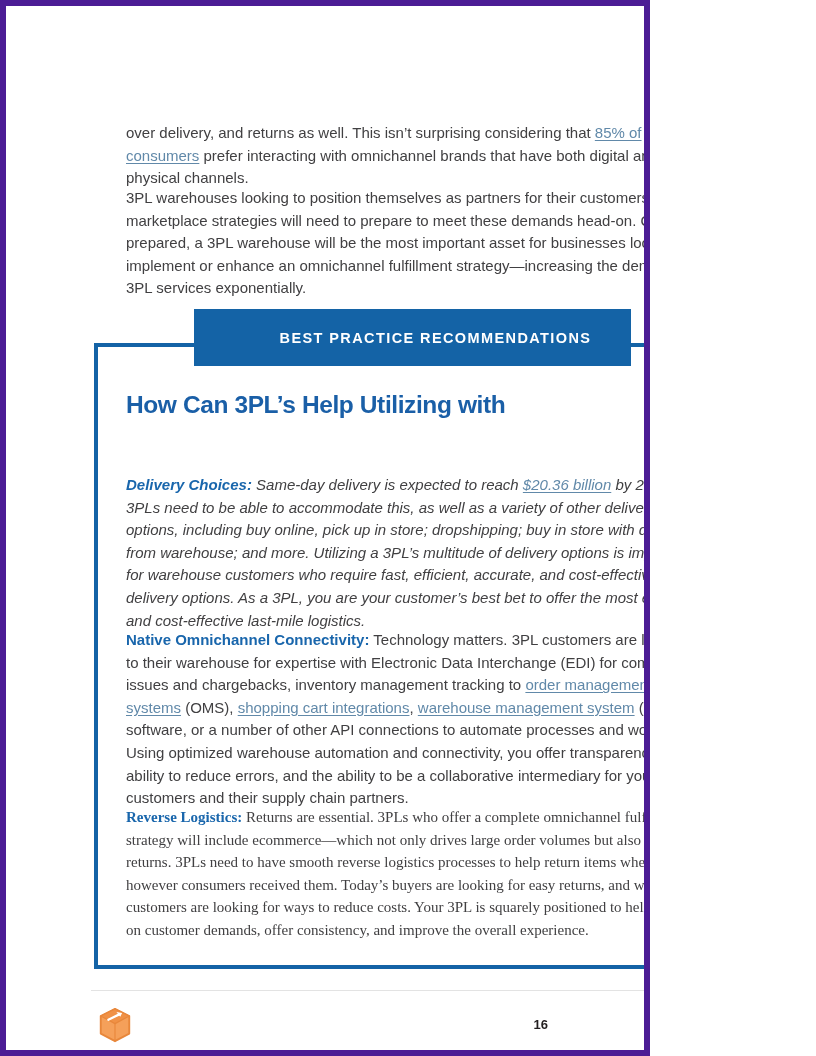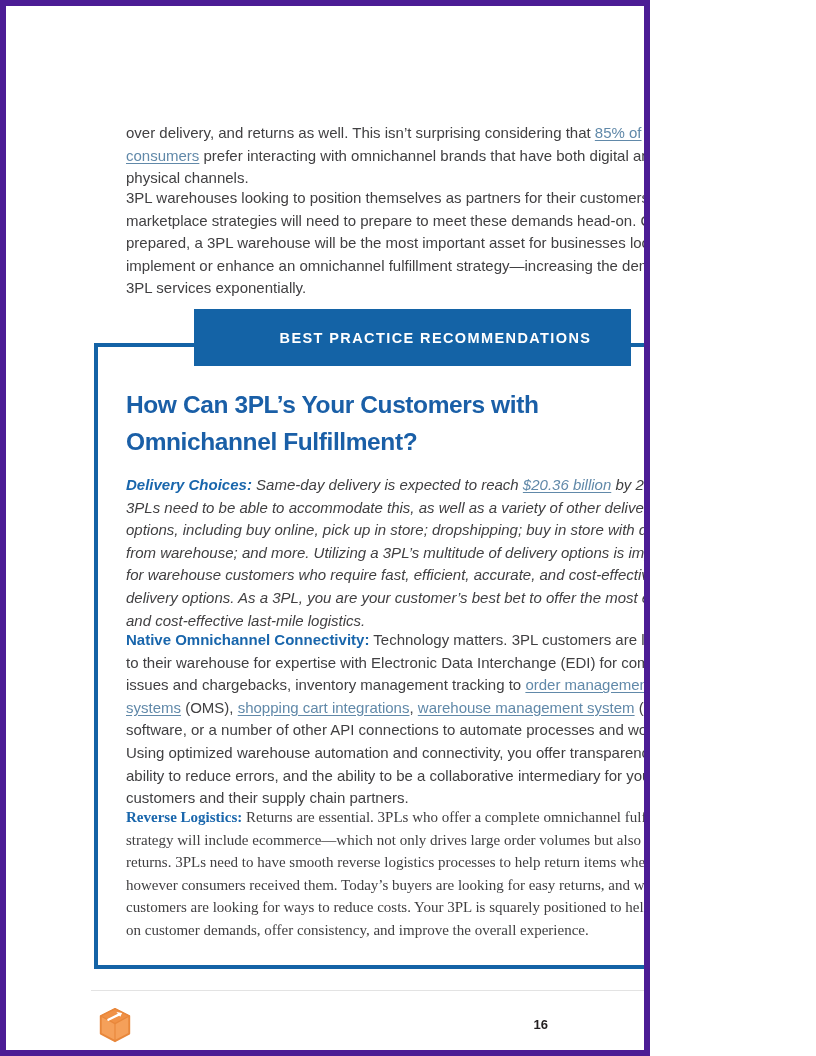--- a/index.html
+++ b/index.html
@@ -91,22 +91,21 @@
 
   <p id="intro-p2" class="body-text"><span>3PL warehouses looking to position themselves as partners for their customers’ multi-marketplace strategies will need to prepare to meet these demands head-on. Once prepared, a 3PL warehouse will be the most important asset for businesses looking to implement or enhance an omnichannel fulfillment strategy—increasing the demand for 3PL services exponentially.</span></p>
 
   <div id="banner">
     <span id="banner-label">BEST PRACTICE RECOMMENDATIONS</span>
   </div>
 
   <div id="callout-box"></div>
 
   <h1 id="callout-heading">
-    <div>How Can 3PL’s Your Customers with</div>
-    <div>Omnichannel Fulfillment?</div>
+    <div>How Can 3PL’s Help Utilizing with</div>
   </h1>
 
   <p id="section-delivery" class="callout-section body-text"><span class="lead-in">Delivery Choices:</span><span><span> Same-day delivery is expected to reach </span><a class="seg-link">$20.36 billion</a><span> by 2027. 3PLs need to be able to accommodate this, as well as a variety of other delivery options, including buy online, pick up in store; dropshipping; buy in store with delivery from warehouse; and more. Utilizing a 3PL’s multitude of delivery options is imperative for warehouse customers who require fast, efficient, accurate, and cost-effective delivery options. As a 3PL, you are your customer’s best bet to offer the most efficient and cost-effective last-mile logistics.</span></span></p>
 
   <p id="section-connectivity" class="callout-section body-text"><span class="lead-in">Native Omnichannel Connectivity:</span><span><span> Technology matters. 3PL customers are looking to their warehouse for expertise with Electronic Data Interchange (EDI) for compliance issues and chargebacks, inventory management tracking to </span><a class="seg-link">order management systems</a><span> (OMS), </span><a class="seg-link">shopping cart integrations</a><span>, </span><a class="seg-link">warehouse management system</a><span> (WMS) software, or a number of other API connections to automate processes and workflows. Using optimized warehouse automation and connectivity, you offer transparency, the ability to reduce errors, and the ability to be a collaborative intermediary for your customers and their supply chain partners.</span></span></p>
 
   <p id="section-reverse" class="callout-section body-text"><span class="lead-in">Reverse Logistics:</span><span><span> Returns are essential. 3PLs who offer a complete omnichannel fulfillment strategy will include ecommerce—which not only drives large order volumes but also produces returns. 3PLs need to have smooth reverse logistics processes to help return items wherever and however consumers received them. Today’s buyers are looking for easy returns, and warehouse customers are looking for ways to reduce costs. Your 3PL is squarely positioned to help deliver on customer demands, offer consistency, and improve the overall experience.</span></span></p>
 
   <div id="footer-divider"></div>
 

